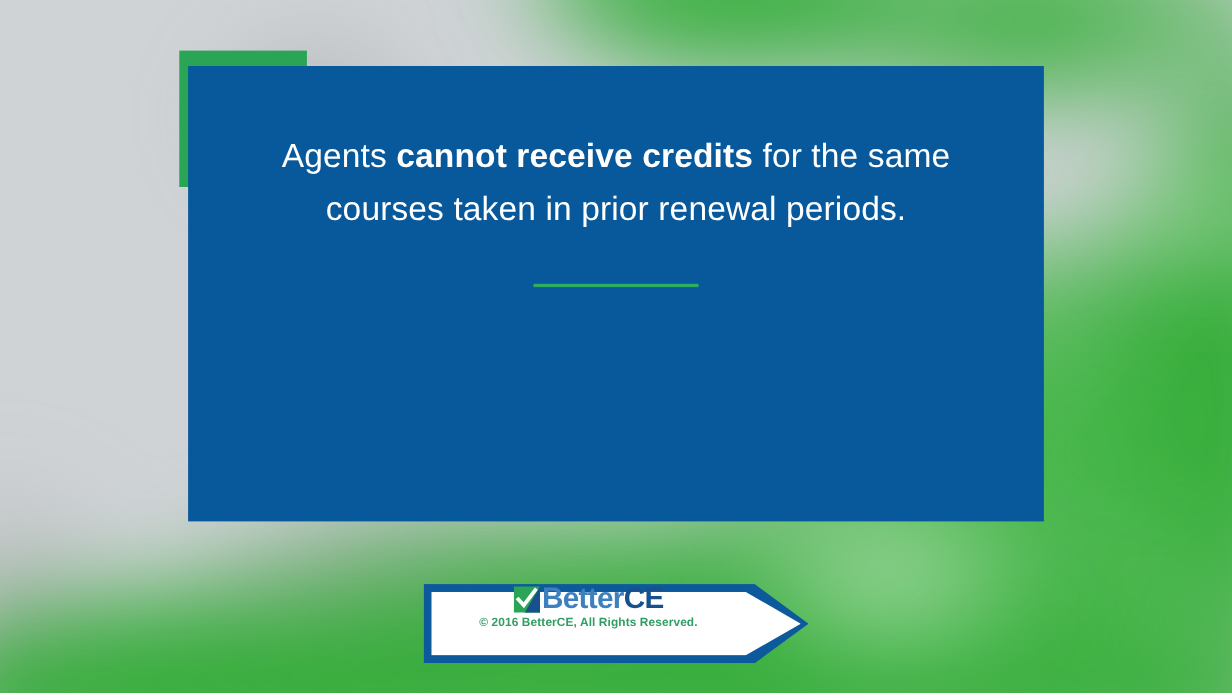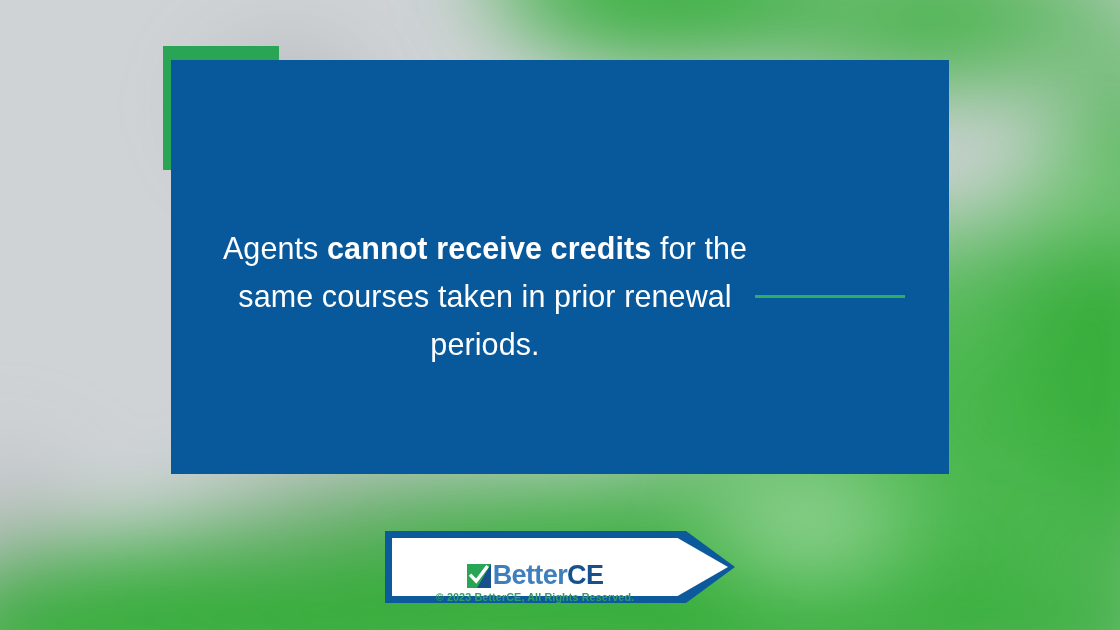--- a/index.html
+++ b/index.html
@@ -54,21 +54,21 @@
     background:#2aa455;
   }
 
   
   #content-panel {
     position:absolute;
     left:171px; top:60px;
     width:778px; height:414px;
     background:#08599b;
     display:flex;
-    flex-direction:row;
+    flex-direction:column;
     align-items:center;
     justify-content:flex-start;
     padding:58px 44px 0 44px;
   }
   .statement {
     width:100%;
     text-align:center;
     color:#ffffff;
     font-size:30.5px;
     line-height:1.58;
@@ -105,21 +105,21 @@
     -webkit-clip-path: polygon(0 0, 85% 0, 100% 50%, 85% 100%, 0 100%);
     clip-path: polygon(0 0, 85% 0, 100% 50%, 85% 100%, 0 100%);
   }
   #badge-content {
     position:absolute;
     left:0; top:0;
     width:300px; height:72px;
     display:flex;
     flex-direction:column;
     align-items:center;
-    justify-content:flex-end;
+    justify-content:flex-start;
     gap:2px;
   }
   #logo-lockup {
     display:flex;
     align-items:center;
     gap:2px;
   }
   #logo-mark { display:block; }
   #brand-wordmark {
     font-size:27px;
@@ -170,18 +170,18 @@
         <svg id="logo-mark" width="24" height="24" viewBox="0 0 24 24">
           <rect x="0" y="0" width="24" height="24" fill="#2aa455"></rect>
           <path d="M10 24 L24 0 L24 24 Z" fill="#17508d"></path>
           <path d="M4.2 11.8 L9.2 17.2 L19.6 3.4" fill="none" stroke="#ffffff" stroke-width="3.4" stroke-linecap="square" stroke-linejoin="miter"></path>
         </svg>
         <span id="brand-wordmark">
           <span class="part-better">Better</span><span class="part-ce">CE</span>
         </span>
       </div>
 
-      <div id="copyright-line">© 2023 BetterCE, All Rights Reserved.</div>
+      <div id="copyright-line">© 2016 BetterCE, All Rights Reserved.</div>
 
     </div>
   </div>
 
 </div>
 
 </body></html>

